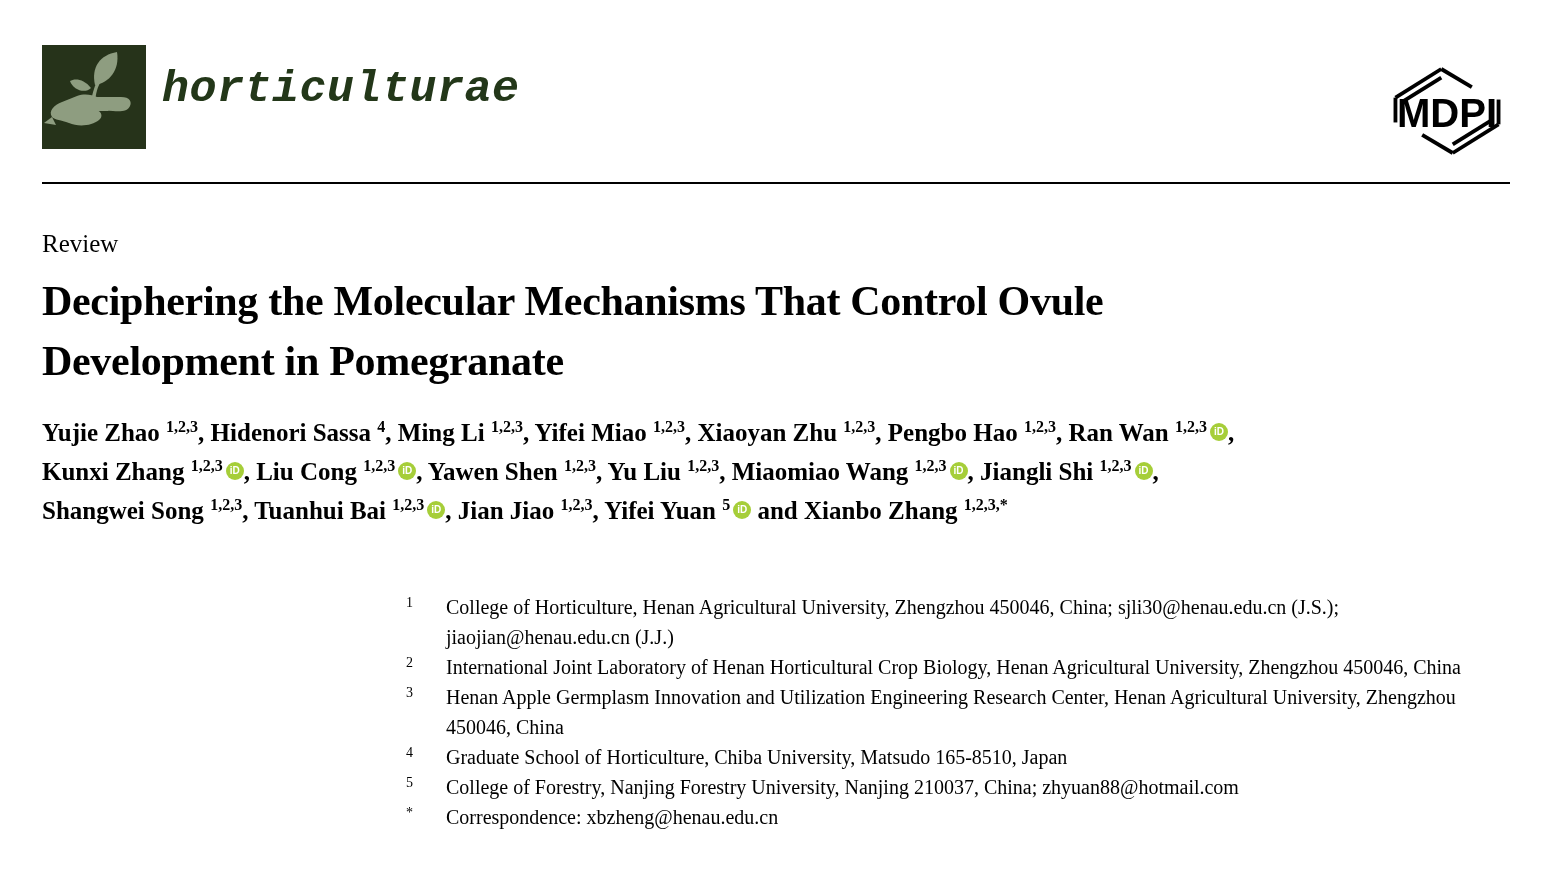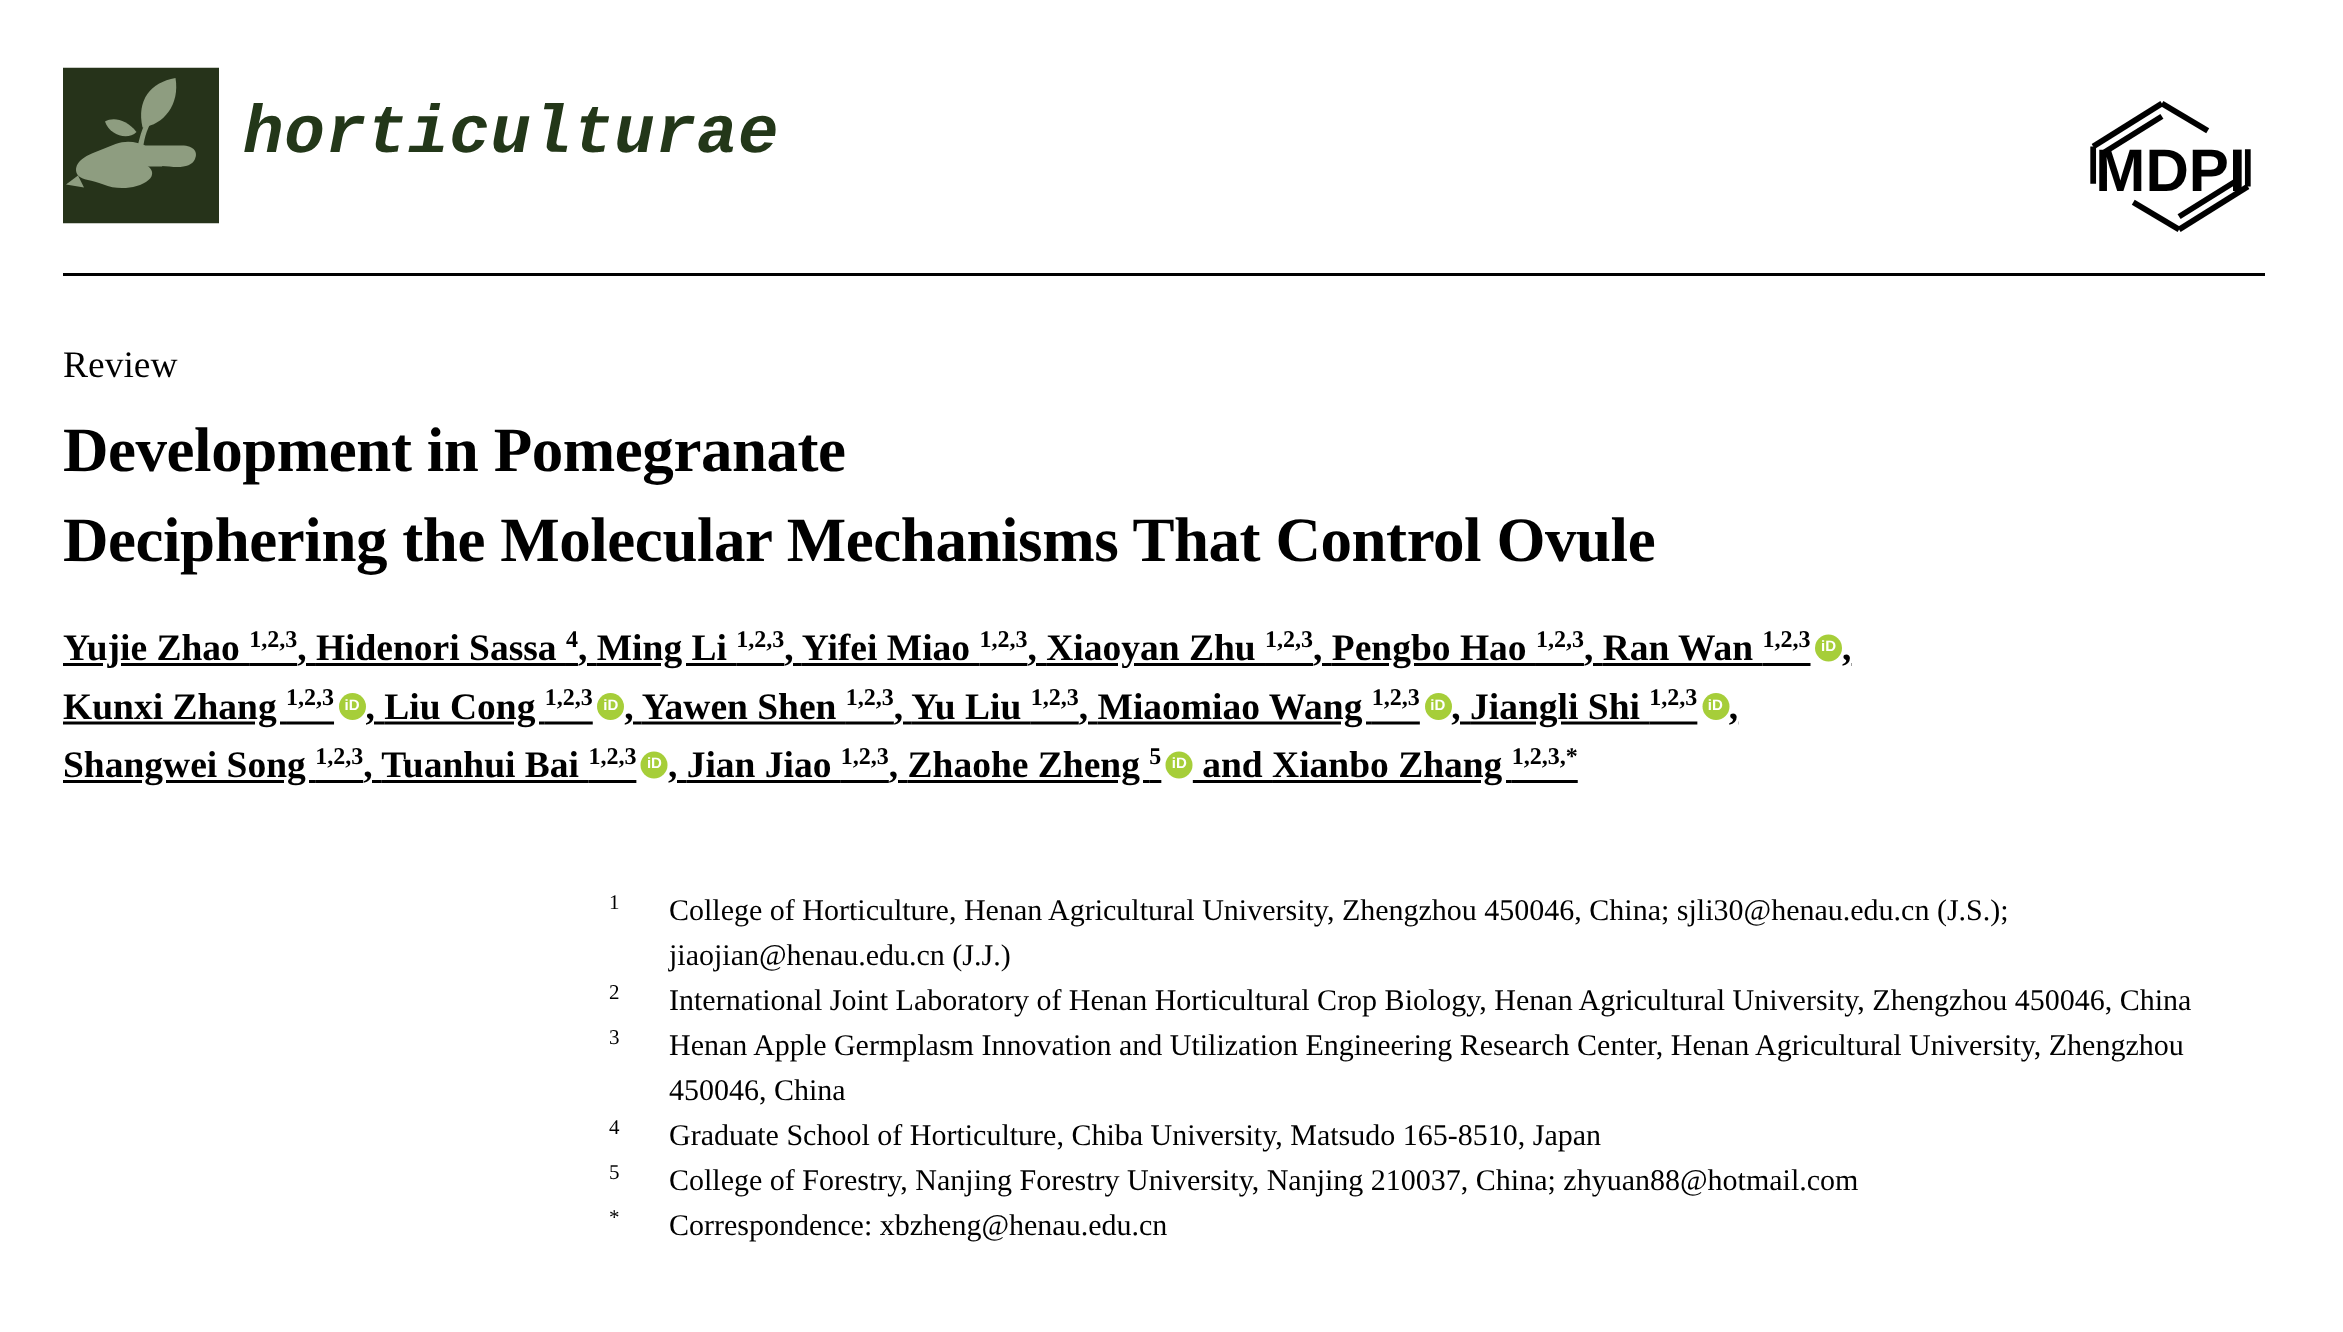--- a/index.html
+++ b/index.html
@@ -61,21 +61,20 @@
   }
 
   
   .author-list {
     position: absolute;
     top: 413px; left: 42px;
     width: 1490px;
     font-size: 25px;
     font-weight: bold;
     color: #000;
-    text-decoration: underline;
   }
   .author-line { line-height: 39px; white-space: nowrap; }
   .author-list sup {
     font-size: 16px;
     line-height: 0;
     vertical-align: 9px;
     font-weight: bold;
   }
   .orcid {
     display: inline-block;
@@ -158,28 +157,28 @@
       <text x="66" y="67" text-anchor="middle" font-family="Liberation Sans, sans-serif" font-weight="bold" font-size="42" fill="#000000">MDPI</text>
     </svg>
   </div>
 </div>
 
 <div class="rule"></div>
 
 <div class="review-label">Review</div>
 
 <h1 class="paper-title" style="margin:0;">
+  <span style="display:block">Deciphering the Molecular Mechanisms That Control Ovule</span>
   <span style="display:block">Development in Pomegranate</span>
-  <span style="display:block">Deciphering the Molecular Mechanisms That Control Ovule</span>
 </h1>
 
 <div class="author-list">
     <div class="author-line"><span>Yujie Zhao </span><sup>1,2,3</sup>, <span>Hidenori Sassa </span><sup>4</sup>, <span>Ming Li </span><sup>1,2,3</sup>, <span>Yifei Miao </span><sup>1,2,3</sup>, <span>Xiaoyan Zhu </span><sup>1,2,3</sup>, <span>Pengbo Hao </span><sup>1,2,3</sup>, <span>Ran Wan </span><sup>1,2,3</sup><span class="orcid">iD</span>,</div>
     <div class="author-line"><span>Kunxi Zhang </span><sup>1,2,3</sup><span class="orcid">iD</span>, <span>Liu Cong </span><sup>1,2,3</sup><span class="orcid">iD</span>, <span>Yawen Shen </span><sup>1,2,3</sup>, <span>Yu Liu </span><sup>1,2,3</sup>, <span>Miaomiao Wang </span><sup>1,2,3</sup><span class="orcid">iD</span>, <span>Jiangli Shi </span><sup>1,2,3</sup><span class="orcid">iD</span>,</div>
-    <div class="author-line"><span>Shangwei Song </span><sup>1,2,3</sup>, <span>Tuanhui Bai </span><sup>1,2,3</sup><span class="orcid">iD</span>, <span>Jian Jiao </span><sup>1,2,3</sup>, <span>Zhaohe Zheng </span><sup>5</sup><span class="orcid">iD</span> and <span>Xianbo Zhang </span><sup>1,2,3,*</sup></div>
+    <div class="author-line"><span>Shangwei Song </span><sup>1,2,3</sup>, <span>Tuanhui Bai </span><sup>1,2,3</sup><span class="orcid">iD</span>, <span>Jian Jiao </span><sup>1,2,3</sup>, <span>Yifei Yuan </span><sup>5</sup><span class="orcid">iD</span> and <span>Xianbo Zhang </span><sup>1,2,3,*</sup></div>
   </div>
 
 <div class="affiliation-list">
     <div class="aff-row">
       <span class="aff-marker">1</span>
       <span class="aff-text">College of Horticulture, Henan Agricultural University, Zhengzhou 450046, China; sjli30@henau.edu.cn (J.S.); jiaojian@henau.edu.cn (J.J.)</span>
     </div>
     <div class="aff-row">
       <span class="aff-marker">2</span>
       <span class="aff-text">International Joint Laboratory of Henan Horticultural Crop Biology, Henan Agricultural University, Zhengzhou 450046, China</span>

